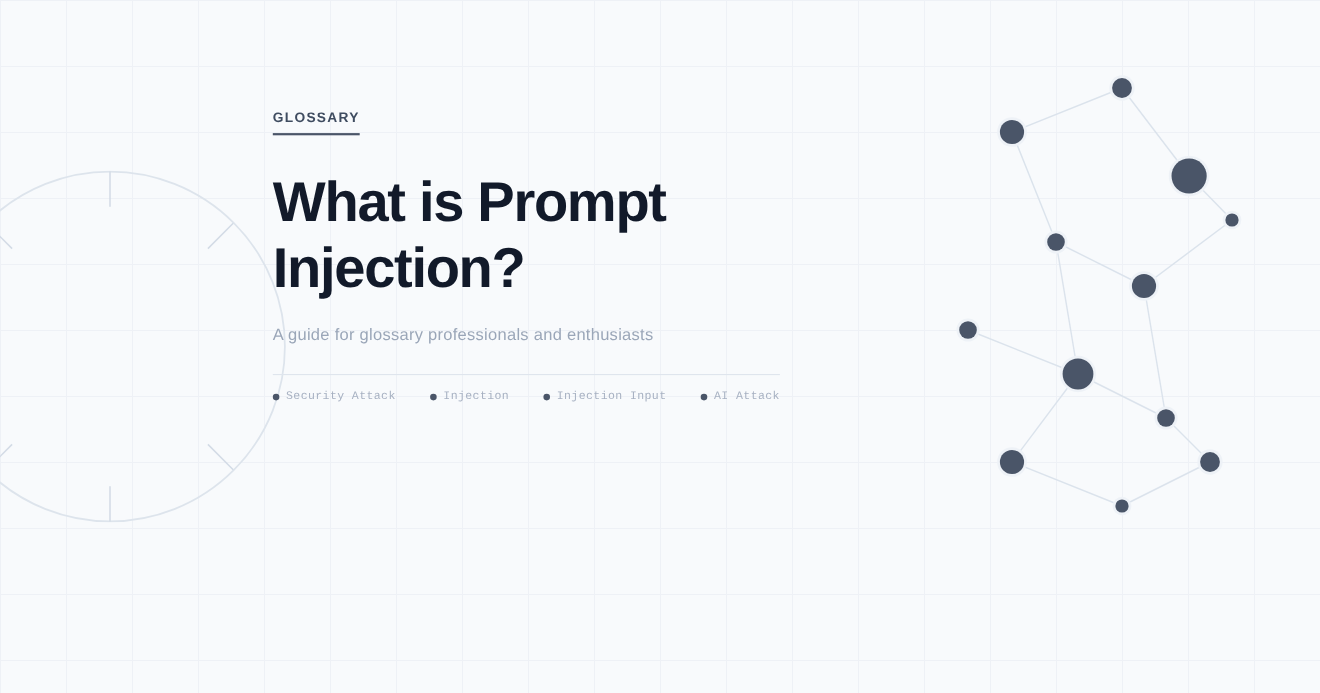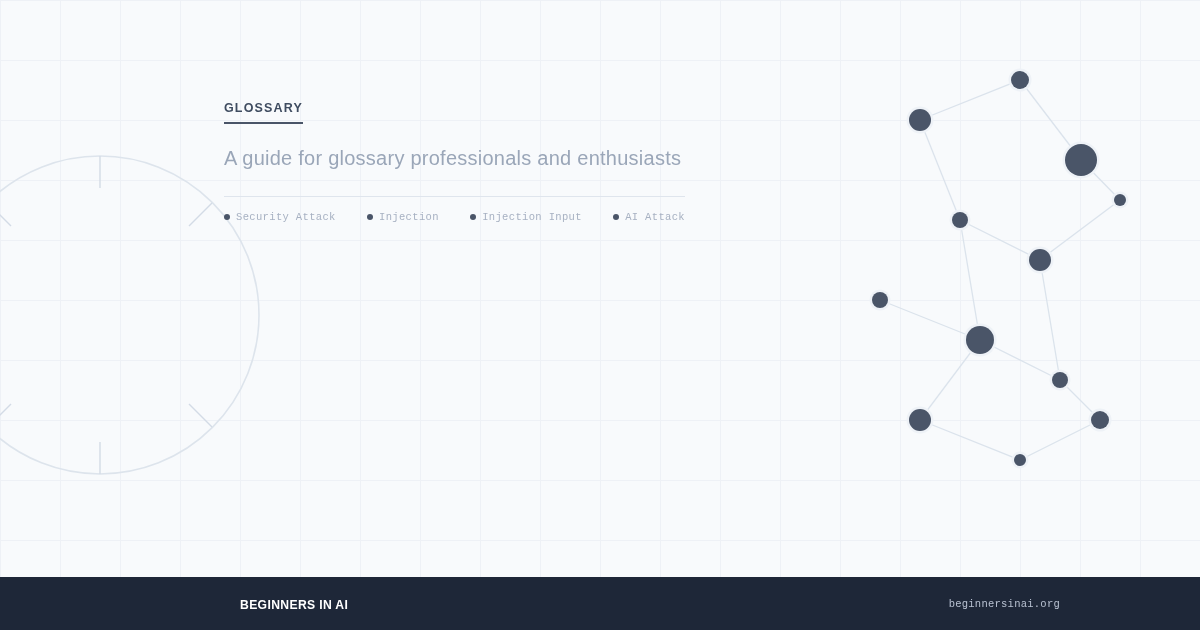--- a/index.html
+++ b/index.html
@@ -46,21 +46,21 @@
     position:absolute;
     left:820px; top:30px;
     width:380px; height:470px;
     z-index:2;
     pointer-events:none;
   }
 
   
   #content {
     position:absolute;
-    left:224px; top:98px;
+    left:248px; top:98px;
     width:480px;
     z-index:5;
   }
 
   #eyebrow {
     display:inline-block;
     font-size:12.5px;
     font-weight:bold;
     letter-spacing:1.15px;
     color:#3f4c60;
@@ -74,21 +74,21 @@
     font-size:51px;
     font-weight:bold;
     line-height:1.18;
     letter-spacing:-1.2px;
     color:#121a2a;
     width:430px;
   }
 
   #subtitle {
     margin-top:21px;
-    font-size:20px;
+    font-size:15px;
     font-weight:400;
     letter-spacing:.25px;
     color:#9aa6b8;
     line-height:1.3;
   }
 
   #divider {
     margin-top:25px;
     width:461px;
     height:1px;
@@ -211,20 +211,21 @@
         <circle cx="280" cy="390" r="9" fill="#4a5568"></circle>
         <circle cx="200" cy="430" r="8.5" fill="#eef2f7"></circle>
         <circle cx="200" cy="430" r="6" fill="#4a5568"></circle>
       </g>
   </svg>
 
   <div id="content">
 
     <div id="eyebrow">GLOSSARY</div>
 
+    <h1 id="title">What is Prompt Injection?</h1>
 
     <p id="subtitle">A guide for glossary professionals and enthusiasts</p>
 
     <div id="divider"></div>
 
     <div id="tags">
         <div class="tag">
           <span class="tag-dot"></span>
           <span class="tag-label">Security Attack</span>
         </div>
@@ -240,18 +241,14 @@
         </div>
         <div class="tag-gap"></div>
         <div class="tag">
           <span class="tag-dot"></span>
           <span class="tag-label">AI Attack</span>
         </div>
       </div>
 
   </div>
 
-  <div id="footer">
-    <div id="footer-brand"><span id="footer-brand-inner">BEGINNERS IN AI</span></div>
-    <div id="footer-url">beginnersinai.org</div>
-  </div>
 
 </div>
 
 </body></html>

